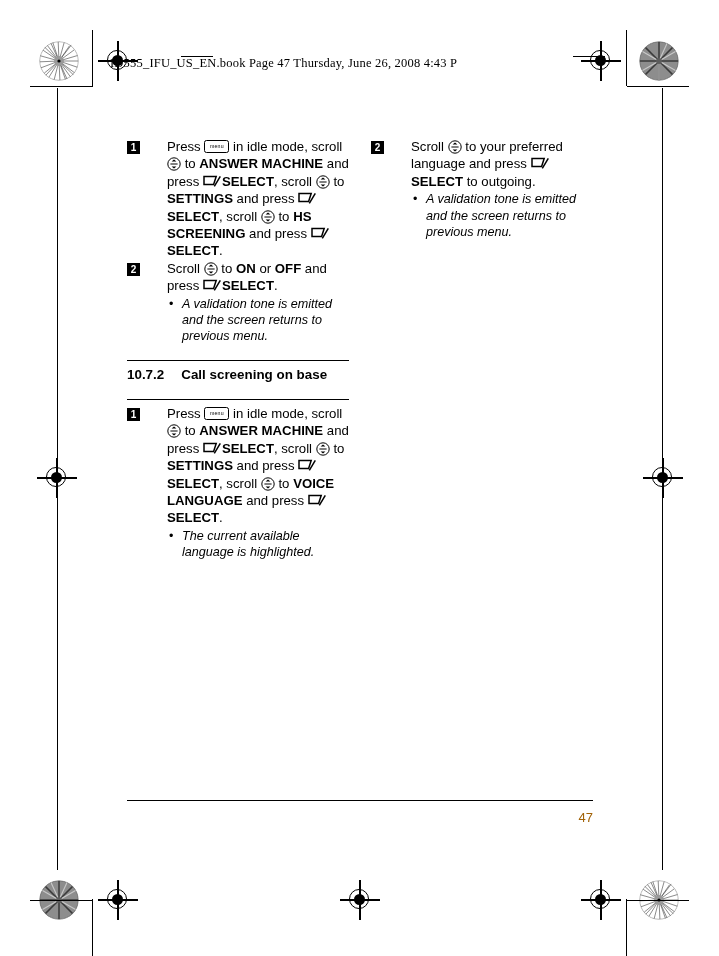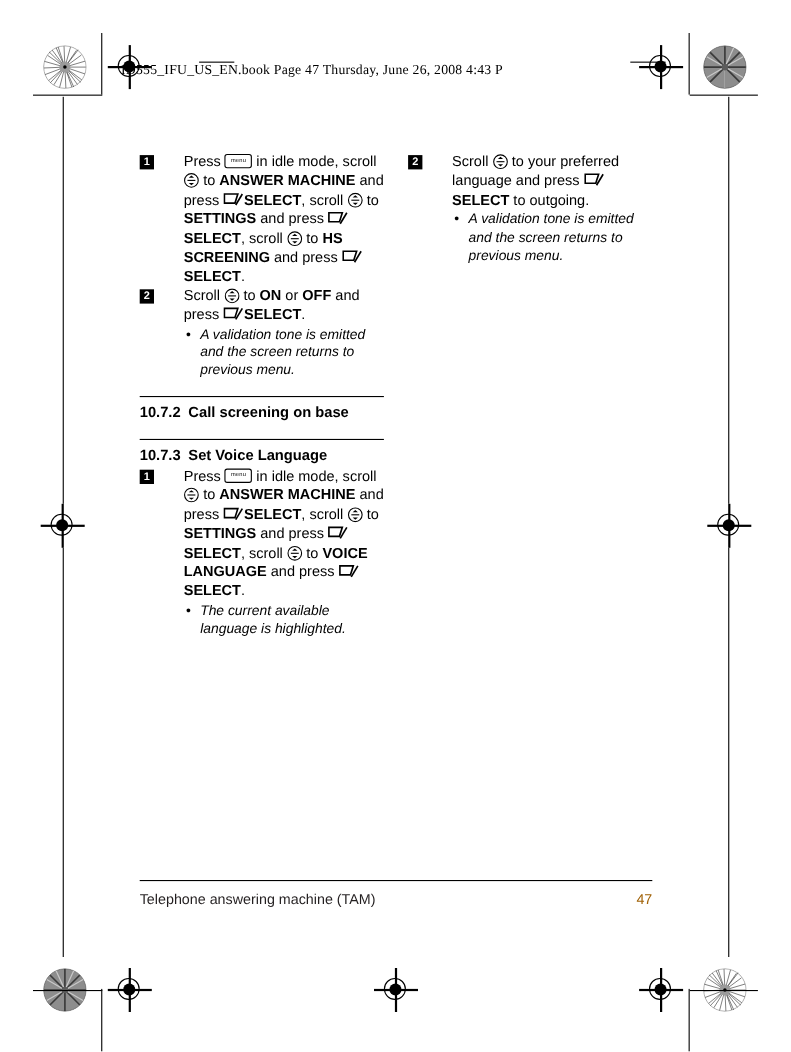--- a/index.html
+++ b/index.html
@@ -153,21 +153,21 @@
   .sec-rule {
     border-top: 1.4px solid #000;
     margin-bottom: 5px;
   }
   .sec-head {
     font-weight: bold;
     font-size: 13.4px;
     line-height: 18px;
     margin-bottom: 1px;
   }
-  .sec-head .num { margin-right: 7px; }
+  .sec-head .num { margin-right: 17px; }
   .para {
     font-size: 13.2px;
     line-height: 17.4px;
   }
 
   
   .ico {
     display: inline-block;
     vertical-align: -3px;
     position: relative;
@@ -485,23 +485,20 @@
 
       <div class="sec">
         <div class="sec-rule"></div>
         <div class="sec-head">
           <span class="num">10.7.2</span><span>Call screening on base</span>
         </div>
       </div>
 
       <div class="sec">
         <div class="sec-rule"></div>
-        <div class="sec-head">
-          <span class="num">10.7.3</span><span>Set Voice Language</span>
-        </div>
 
         <div class="step">
           <span class="step-num">1</span>
           <span class="step-body"><span>Press </span><span class="ico ico-menu">menu</span><span> in idle mode, scroll </span><span class="ico ico-scroll"><svg width="14" height="14" viewBox="0 0 14 14">
                   <circle cx="7" cy="7" r="6.2" fill="#fff" stroke="#000" stroke-width="1"></circle>
                   <path d="M4.6 4.6 L7 2.6 L9.4 4.6 Z" fill="#000"></path>
                   <path d="M4.6 9.4 L7 11.4 L9.4 9.4 Z" fill="#000"></path>
                   <rect x="3.4" y="6.5" width="7.2" height="1" fill="#000"></rect>
                 </svg></span><span> to </span><b>ANSWER MACHINE</b><span> and press </span><span class="ico ico-soft"><svg width="19" height="13" viewBox="0 0 19 13">
                   <path d="M1 1.4 H13.2 L10.6 9.6 H1 Z" fill="#fff" stroke="#000" stroke-width="1.5"></path>
@@ -545,16 +542,15 @@
               </svg></span><b>SELECT</b><span> to outgoing.</span></span>
         <div class="note">
           <span class="bullet">•</span>
           <span>A validation tone is emitted and the screen returns to previous menu.</span>
         </div>
       </div>
     </div>
   </div>
 
   <div class="footer-rule"></div>
-  <div class="footer-text">Telephone answering machine (TAM)</div>
   <div class="footer-page">47</div>
 
 </div>
 
 </body></html>

